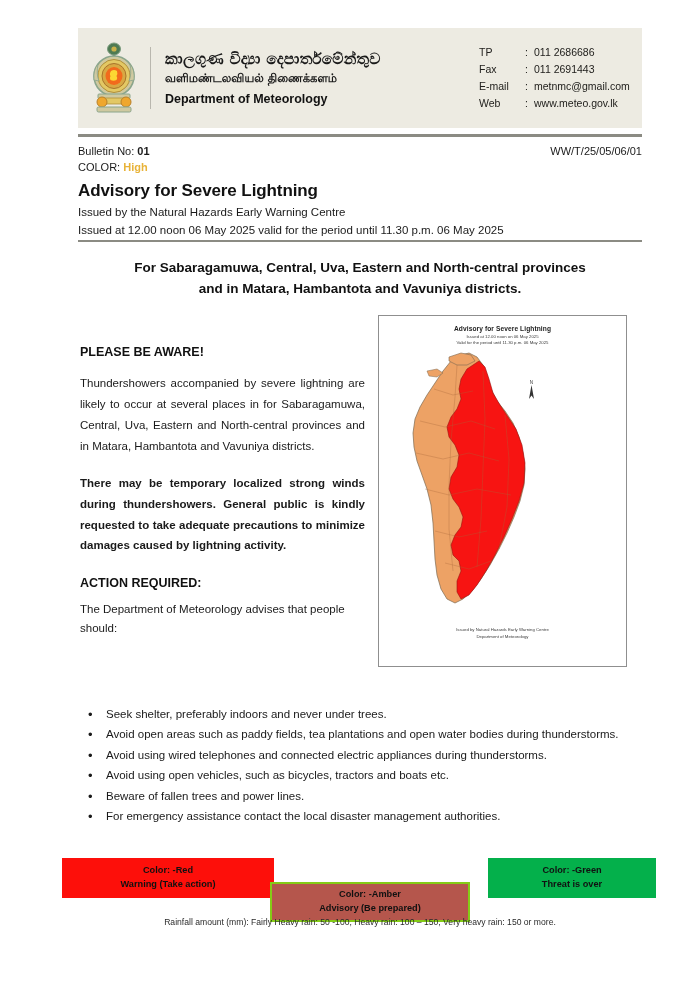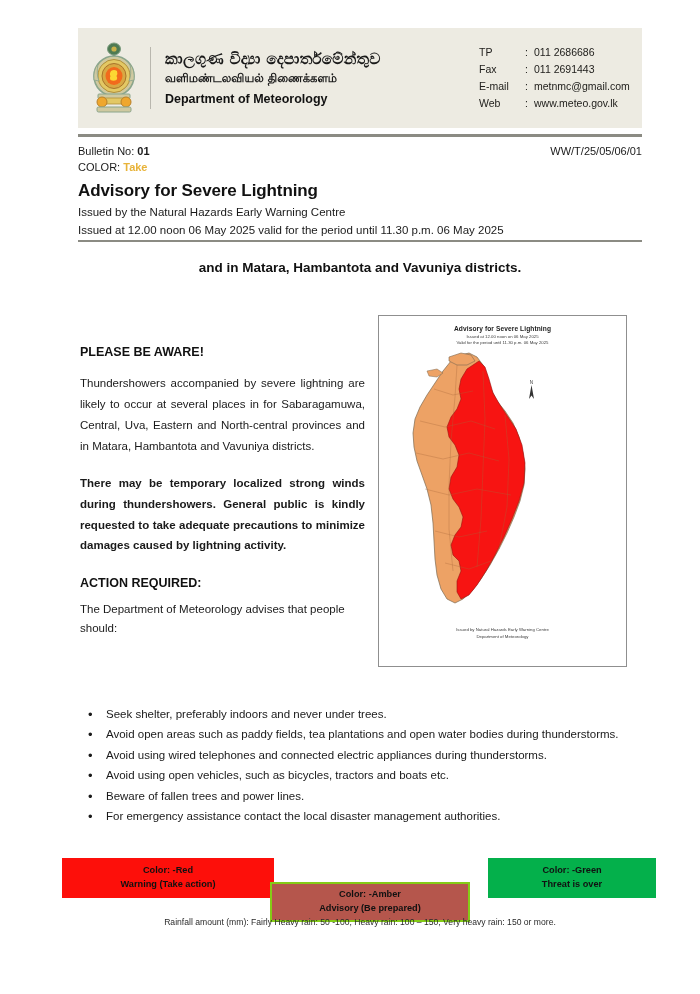--- a/index.html
+++ b/index.html
@@ -388,33 +388,34 @@
 
 <div class="meta">
   <div class="meta-row">
     <div>
       <span>Bulletin No: </span><span class="meta-bold">01</span>
     </div>
     <div>WW/T/25/05/06/01</div>
   </div>
   <div class="meta-row">
     <div>
-      <span>COLOR: </span><span class="amber-word">Take</span>
+      <span>COLOR: </span><span class="amber-word">High</span>
     </div>
   </div>
 </div>
 
 <div class="title-main">Advisory for Severe Lightning</div>
 <div class="subtitle">
   <div>Issued by the Natural Hazards Early Warning Centre</div>
   <div>Issued at 12.00 noon 06 May 2025 valid for the period until 11.30 p.m. 06 May 2025</div>
 </div>
 <div class="meta-rule"></div>
 
 <div class="headline">
+  <div>For Sabaragamuwa, Central, Uva, Eastern and North-central provinces</div>
   <div>and in Matara, Hambantota and Vavuniya districts.</div>
 </div>
 
 <div class="left-col">
   <div class="sec-head">PLEASE BE AWARE!</div>
   <div class="para">Thundershowers accompanied by severe lightning are likely to occur at several places in for Sabaragamuwa, Central, Uva, Eastern and North-central provinces and in Matara, Hambantota and Vavuniya districts.</div>
   <div class="para bold">There may be temporary localized strong winds during thundershowers. General public is kindly requested to take adequate precautions to minimize damages caused by lightning activity.</div>
   <div class="sec-head2">ACTION REQUIRED:</div>
   <div class="para-plain">The Department of Meteorology advises that people should:</div>
 </div>

